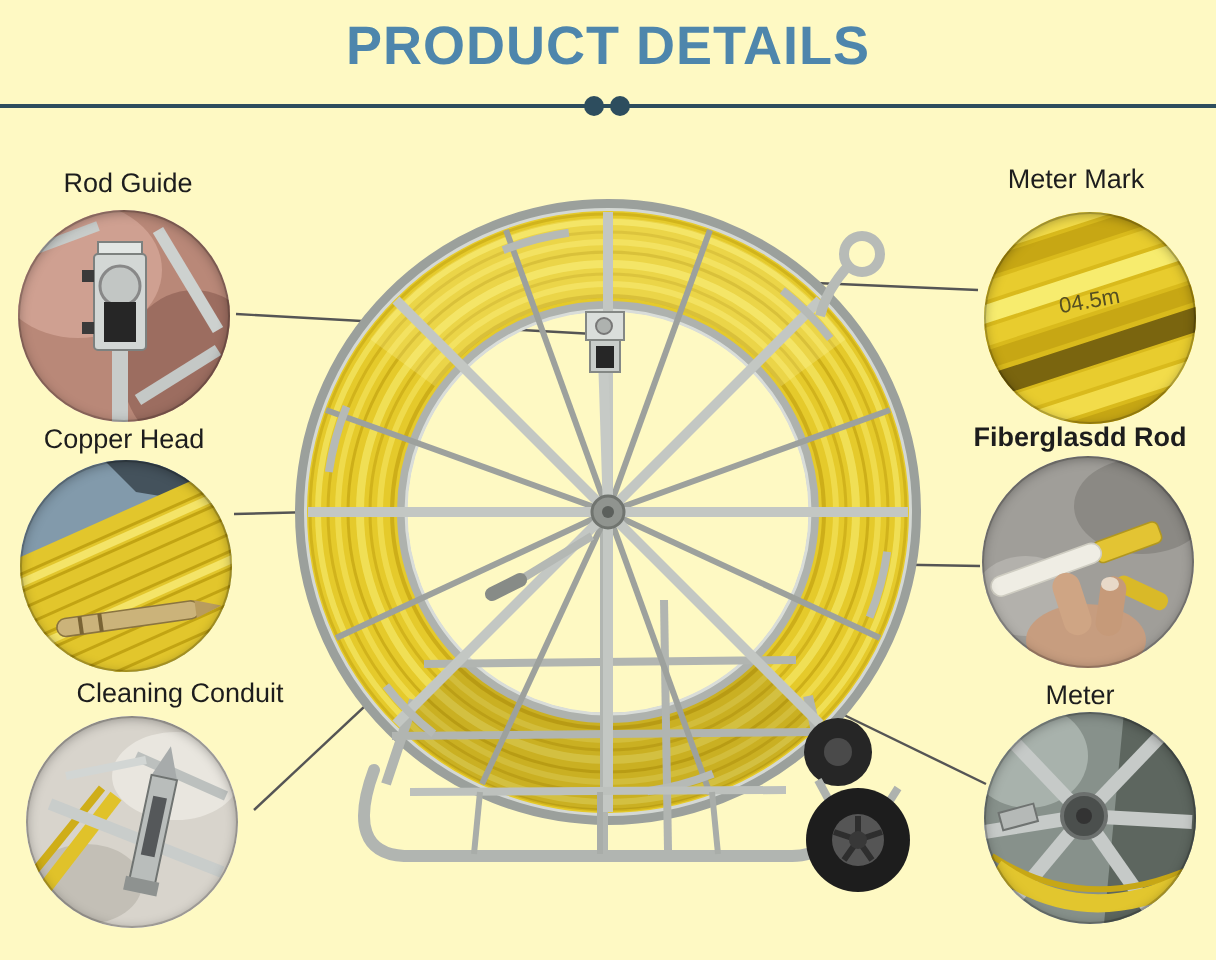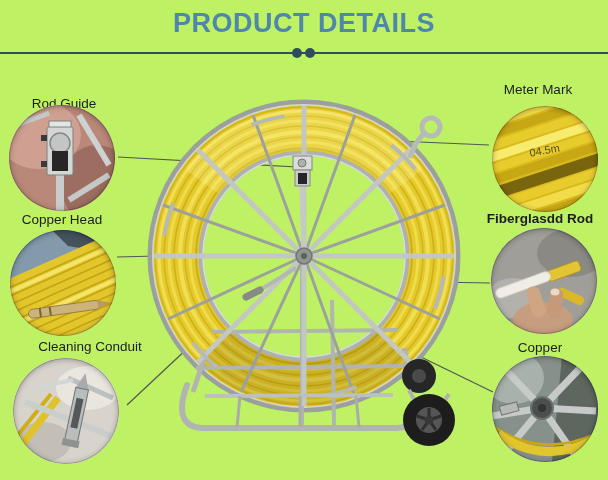--- a/index.html
+++ b/index.html
@@ -1,17 +1,17 @@
 <!DOCTYPE html>
 <html><head>
 <meta charset="utf-8">
 <style>
   html,body{margin:0;padding:0;}
   .page{
-    position:relative; width:608px; height:480px; background:#bef264;
+    position:relative; width:608px; height:480px; background:#fef9c3;
     font-family:"Liberation Sans", sans-serif; overflow:hidden;
   }
   .page-title{
     position:absolute; top:8px; left:0; width:608px; text-align:center;
     font-size:27px; font-weight:bold; color:#4e86ac; letter-spacing:.5px;
   }
   .divider{ position:absolute; top:52px; left:0; width:608px; height:2px; background:#2d4d5e; }
   .divider-dot{ position:absolute; top:48px; width:10px; height:10px; border-radius:50%; background:#2d4d5e; }
   .dot-a{ left:292px; } .dot-b{ left:305px; }
   .callout-label{
@@ -150,21 +150,21 @@
         <line x1="429" y1="420" x2="429" y2="408"></line>
         <line x1="429" y1="420" x2="417" y2="416"></line>
         <line x1="429" y1="420" x2="422" y2="430"></line>
         <line x1="429" y1="420" x2="436" y2="430"></line>
         <line x1="429" y1="420" x2="441" y2="416"></line>
       </g>
       <circle cx="429" cy="420" r="4.5" fill="#383838"></circle>
     </g>
   </svg>
 
-  <div class="callout-label" style="left:64px; top:84px;margin-top:12px;">Rod Guide</div>
+  <div class="callout-label" style="left:64px; top:84px;">Rod Guide</div>
   <div class="photo-circle" style="left:9px; top:105px;">
     <svg width="106" height="106" viewBox="0 0 106 106">
       <rect width="106" height="106" fill="#b98878"></rect>
       <ellipse cx="30" cy="30" rx="42" ry="34" fill="#cfa091"></ellipse>
       <ellipse cx="88" cy="80" rx="36" ry="40" fill="#9c6d60"></ellipse>
       <line x1="70" y1="10" x2="100" y2="60" stroke="#cdd1cf" stroke-width="6"></line>
       <line x1="60" y1="95" x2="100" y2="70" stroke="#c4c8c6" stroke-width="6"></line>
       <line x1="8" y1="20" x2="40" y2="8" stroke="#c8ccca" stroke-width="5"></line>
       <rect x="47" y="70" width="8" height="36" fill="#c8ccca"></rect>
       <rect x="40" y="16" width="22" height="8" fill="#e2e6e4" stroke="#7d817f" stroke-width="1"></rect>
@@ -266,21 +266,21 @@
       <g>
         <ellipse cx="52" cy="92" rx="30" ry="18" fill="#c79d7f"></ellipse>
         <rect x="38" y="58" width="14" height="32" rx="7" transform="rotate(-18 45 74)" fill="#cfa584"></rect>
         <rect x="58" y="60" width="13" height="30" rx="6.5" transform="rotate(8 64 75)" fill="#c69a79"></rect>
         <ellipse cx="64" cy="64" rx="4.5" ry="3.5" fill="#e8d9c8"></ellipse>
       </g>
     </svg>
     <div class="photo-ring"></div>
   </div>
 
-  <div class="callout-label" style="left:540px; top:340px;">Copper</div>
+  <div class="callout-label" style="left:540px; top:340px;">Meter</div>
   <div class="photo-circle" style="left:492px; top:356px;">
     <svg width="106" height="106" viewBox="0 0 106 106">
       <rect width="106" height="106" fill="#87918b"></rect>
       <polygon points="70,0 106,0 106,106 60,106" fill="#5d665f"></polygon>
       <ellipse cx="22" cy="22" rx="30" ry="26" fill="#a8b2ac"></ellipse>
       <g stroke="#c6cac8" stroke-width="7">
         <line x1="50" y1="52" x2="10" y2="10"></line>
         <line x1="50" y1="52" x2="92" y2="8"></line>
         <line x1="50" y1="52" x2="104" y2="55"></line>
         <line x1="50" y1="52" x2="85" y2="102"></line>

